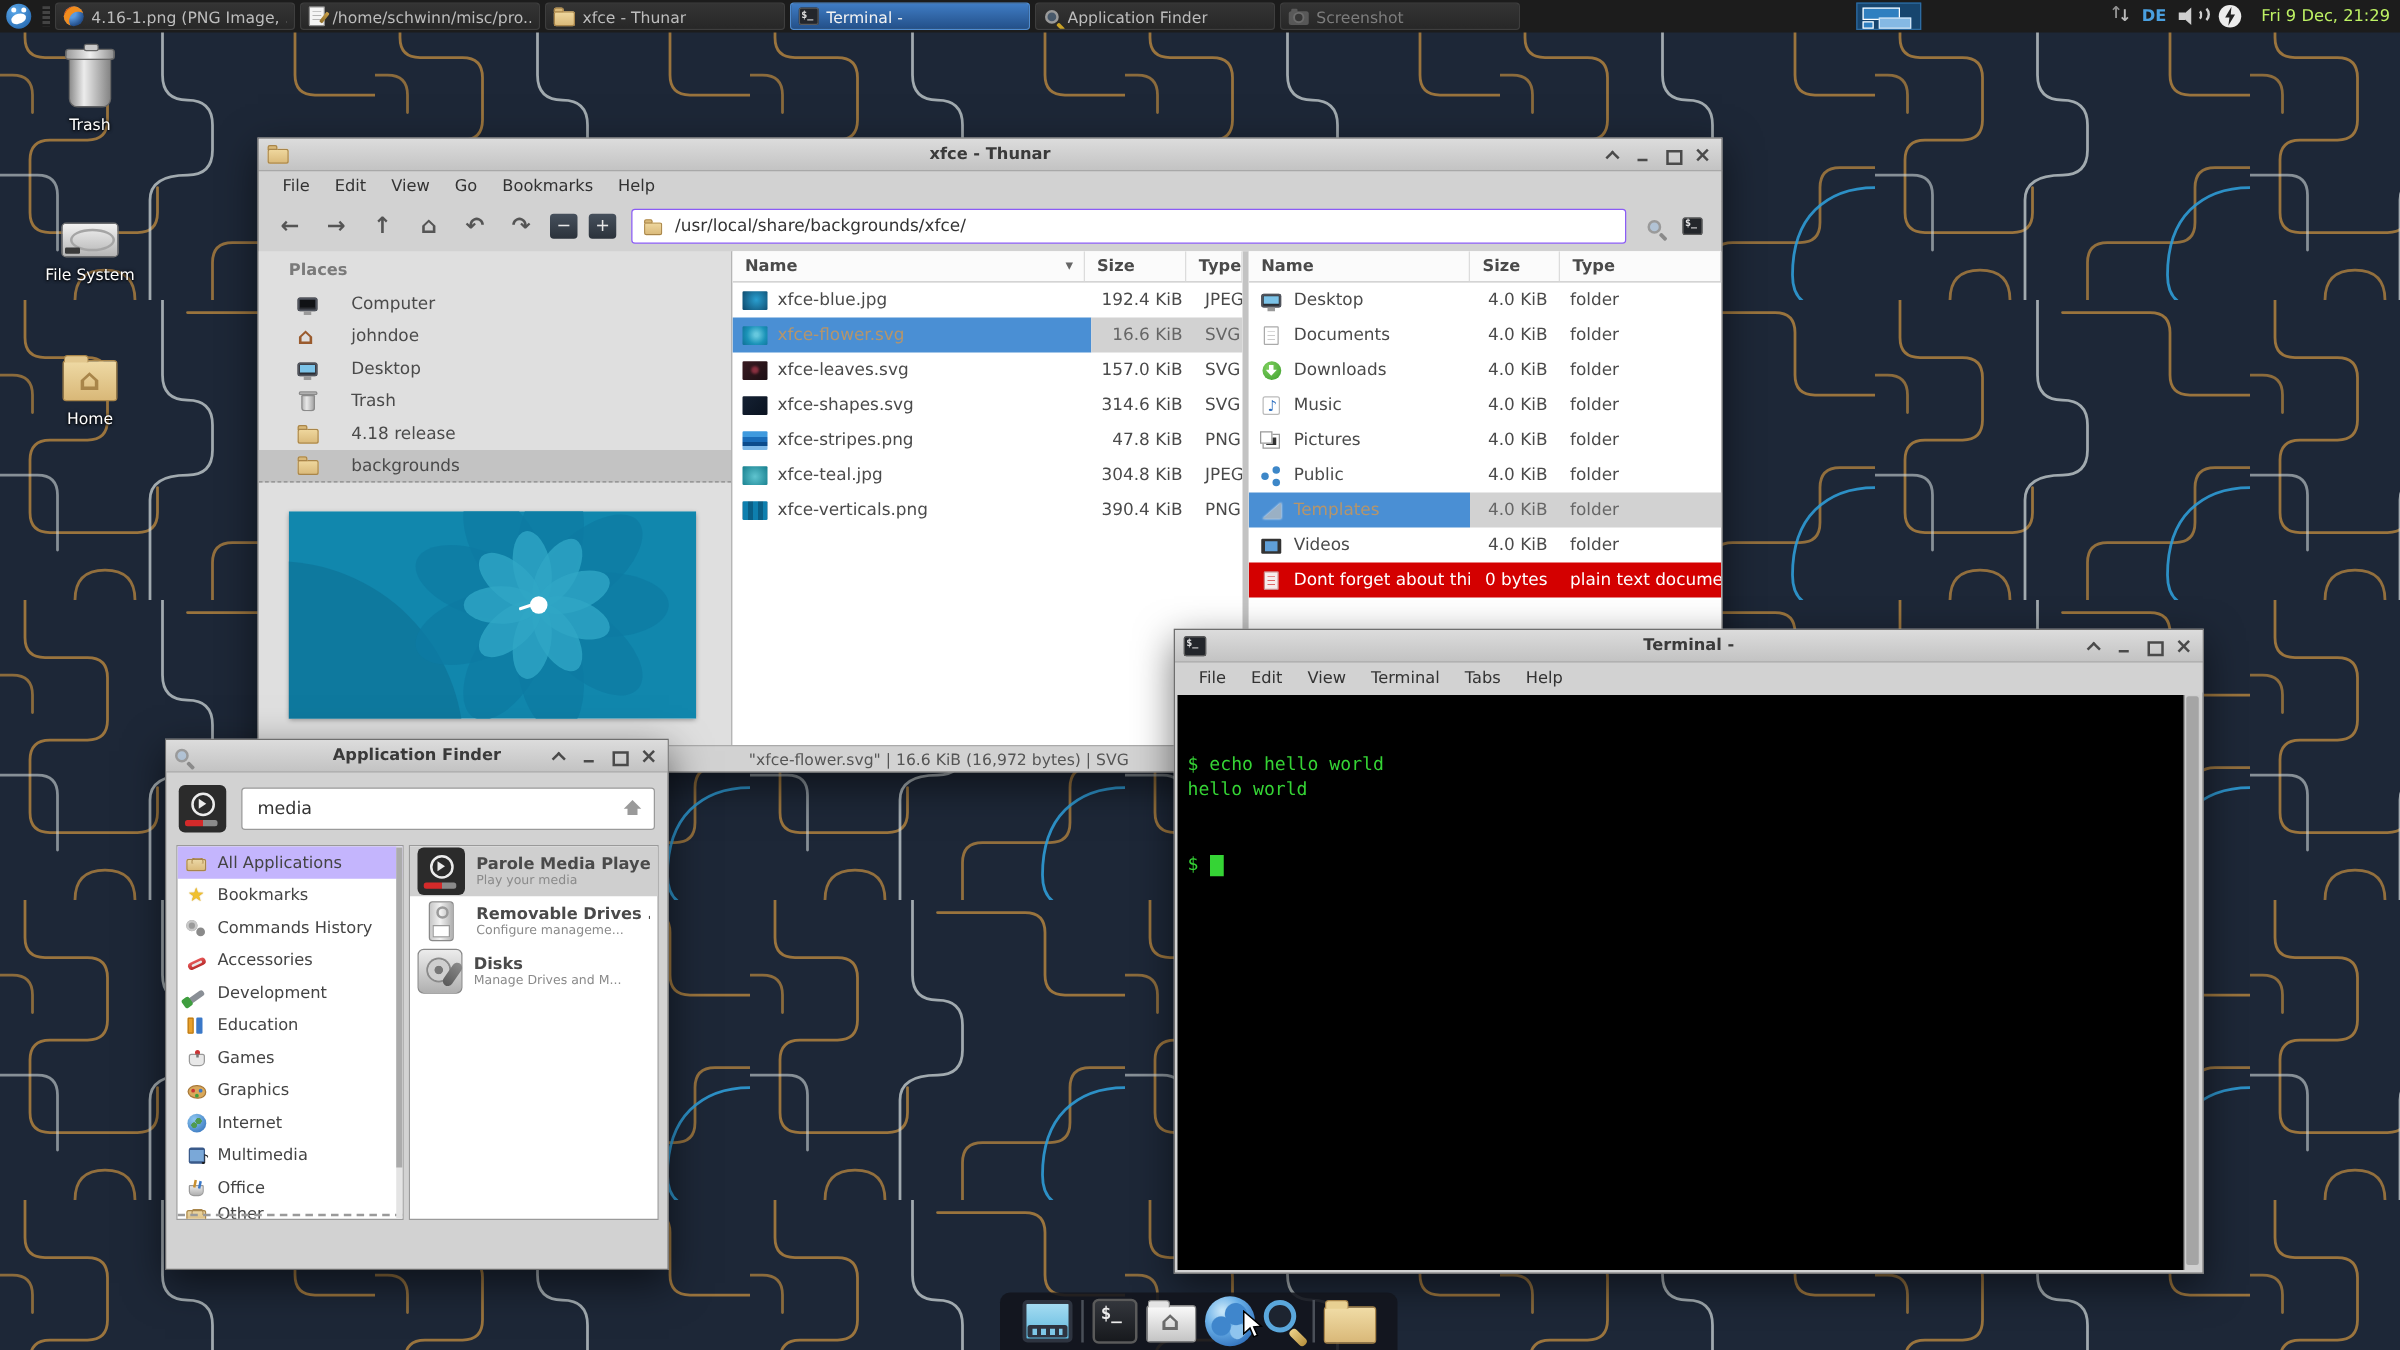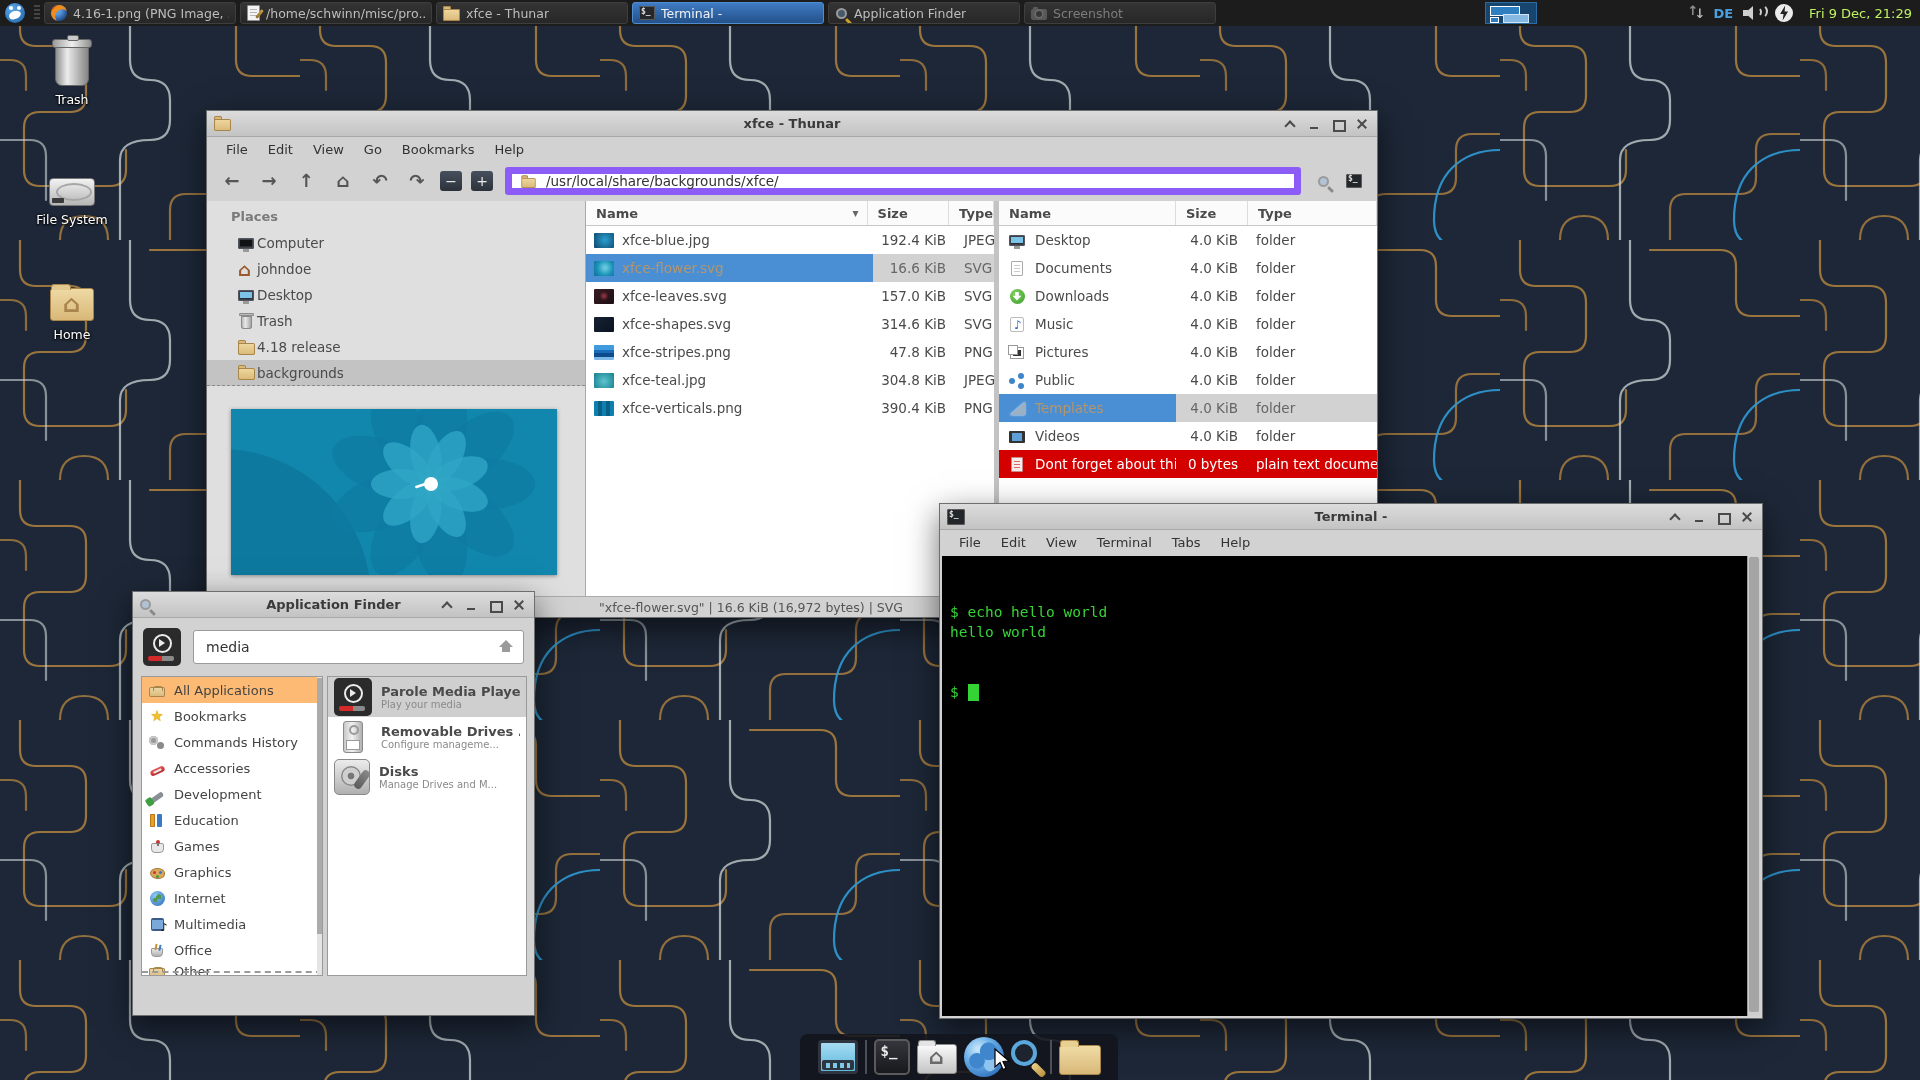--- a/index.html
+++ b/index.html
@@ -72,27 +72,27 @@
   .wc-close::before,.wc-close::after{content:"";position:absolute;left:1px;top:6px;width:12px;height:2px;background:#4a4a4a}
   .wc-close::before{transform:rotate(45deg)}.wc-close::after{transform:rotate(-45deg)}
   .menubar{height:24px;display:flex;align-items:center;gap:2px;padding:0 10px;background:#d2d2d2}
   .menu-item{font-size:13px;color:#333;padding:2px 9px;border-radius:2px}
   
   #thunar{left:206px;top:110px;width:1172px;height:508px}
   #thunar-toolbar{height:40px;display:flex;align-items:center;padding:0 8px;gap:3px;background:#d2d2d2}
   .tbbtn{width:34px;height:28px;display:flex;align-items:center;justify-content:center;color:#555;font-size:18px;font-weight:bold;border-radius:3px}
   .tbbtn span{line-height:1}
   .tb-dark{width:22px;height:20px;background:linear-gradient(#46505c,#2b323b);border-radius:3px;color:#e8e8e8;font-size:14px;display:flex;align-items:center;justify-content:center;margin:0 3px}
-  #path-entry{flex:1;height:28px;background:#fff;border:7px solid #8b5cf6;border-radius:3px;display:flex;align-items:center;padding:0 8px;gap:7px;margin:0 6px}
+  #path-entry{flex:1;height:28px;background:#fff;border:1px solid #8b5cf6;border-radius:3px;display:flex;align-items:center;padding:0 8px;gap:7px;margin:0 6px}
   #path-entry input{border:none;outline:none;flex:1;font-size:13.5px;color:#333;font-family:inherit;background:transparent}
   .ic-folder.mini{transform:scale(.85)}
   #thunar-body{position:absolute;left:0;top:90px;right:0;bottom:21px;display:flex;background:#d2d2d2}
   #places{width:379px;background:#dfdfdf;border-right:1px solid #a8a8a8;position:relative;overflow:hidden}
   .places-header{font-size:13px;font-weight:bold;color:#7a7a7a;padding:8px 0 6px 24px}
-  .place-row{height:26px;display:flex;align-items:center;gap:2px;padding-left:30px;font-size:13.5px;color:#4a4a4a}
+  .place-row{height:26px;display:flex;align-items:center;gap:26px;padding-left:30px;font-size:13.5px;color:#4a4a4a}
   .place-row.sel{background:#c3c3c3;border-bottom:1px dashed #8a8a8a}
   .pl-ic{width:18px;display:flex;justify-content:center;position:relative}
   #side-preview{position:absolute;left:24px;top:208px;width:326px;height:166px;box-shadow:0 1px 4px rgba(0,0,0,.4)}
   .pane{flex:none;background:#fff;position:relative;overflow:hidden}
   #pane-mid{width:413px;border-right:5px solid #c3c3c3}
   #pane-right{flex:1}
   .list-header{height:25px;display:flex;background:#fbfbfb;border-bottom:1px solid #c8c8c8;font-size:13px;font-weight:bold;color:#4a4a4a}
   .hcell{display:flex;align-items:center;padding-left:10px;border-right:1px solid #dcdcdc;position:relative}
   .sort-arrow::before{content:"▾";color:#666;font-size:12px}
   .sort-arrow{position:absolute;right:8px;top:4px}
@@ -170,21 +170,21 @@
   .r-parole .play{position:absolute;left:16px;top:11px;width:0;height:0;border-left:6px solid #ececec;border-top:4px solid transparent;border-bottom:4px solid transparent}
   #af-input-wrap{flex:1;height:34px;background:#fff;border:1px solid #9a9a9a;border-radius:3px;display:flex;align-items:center;padding:0 10px}
   #af-input-wrap input{flex:1;border:none;outline:none;font-size:14px;color:#333;font-family:inherit;background:transparent}
   .up-arrow{width:14px;height:14px;position:relative}
   .up-arrow::before{content:"";position:absolute;left:3px;top:6px;width:8px;height:6px;background:#9a9a9a}
   .up-arrow::after{content:"";position:absolute;left:0;top:0;border-left:7px solid transparent;border-right:7px solid transparent;border-bottom:7px solid #9a9a9a}
   #af-panes{position:absolute;left:8px;top:84px;right:7px;bottom:39px;display:flex;gap:4px}
   #af-cats{width:182px;background:#fff;border:1px solid #9a9a9a;position:relative;overflow:hidden}
   #af-results{flex:1;background:#fff;border:1px solid #9a9a9a;overflow:hidden}
   .cat-row{height:26px;display:flex;align-items:center;gap:8px;padding-left:6px;font-size:13px;color:#444;white-space:nowrap}
-  .cat-row.sel{background:#fdba74}
+  .cat-row.sel{background:#c4b5fd}
   .cat-ic{width:18px;flex:none;display:flex;justify-content:center;position:relative}
   .cat-overshoot{position:absolute;left:0;right:0;bottom:2px;border-top:2px dashed #9a9a9a}
   .af-scroll{position:absolute;right:0;top:0;bottom:0;width:5px;background:#e4e4e4}
   .af-scroll .thumb{margin-top:1px;height:86%;background:#ababab}
   .res-row{height:40px;display:flex;align-items:center;gap:9px;padding:0 6px}
   .res-row.sel{background:#cfcfcf}
   .res-title{font-size:13px;font-weight:bold;color:#4a4a4a;white-space:nowrap;overflow:hidden}
   .res-desc{font-size:10px;color:#8a8a8a;white-space:nowrap;overflow:hidden}
   .res-text{overflow:hidden}
   .r-usb{width:20px;height:32px;background:linear-gradient(90deg,#c8c8c8,#f2f2f2 45%,#b0b0b0);border:1px solid #8a8a8a;border-radius:3px;position:relative;flex:none;margin:0 9px}

